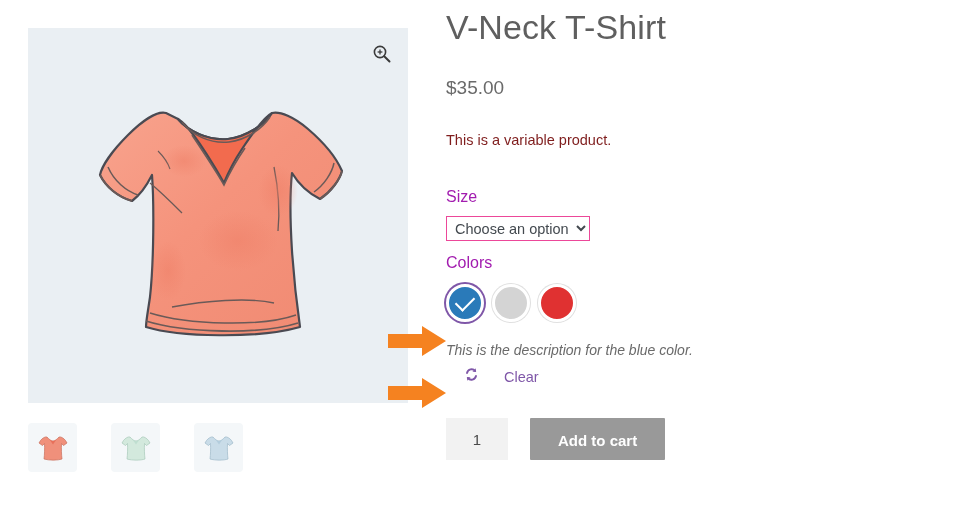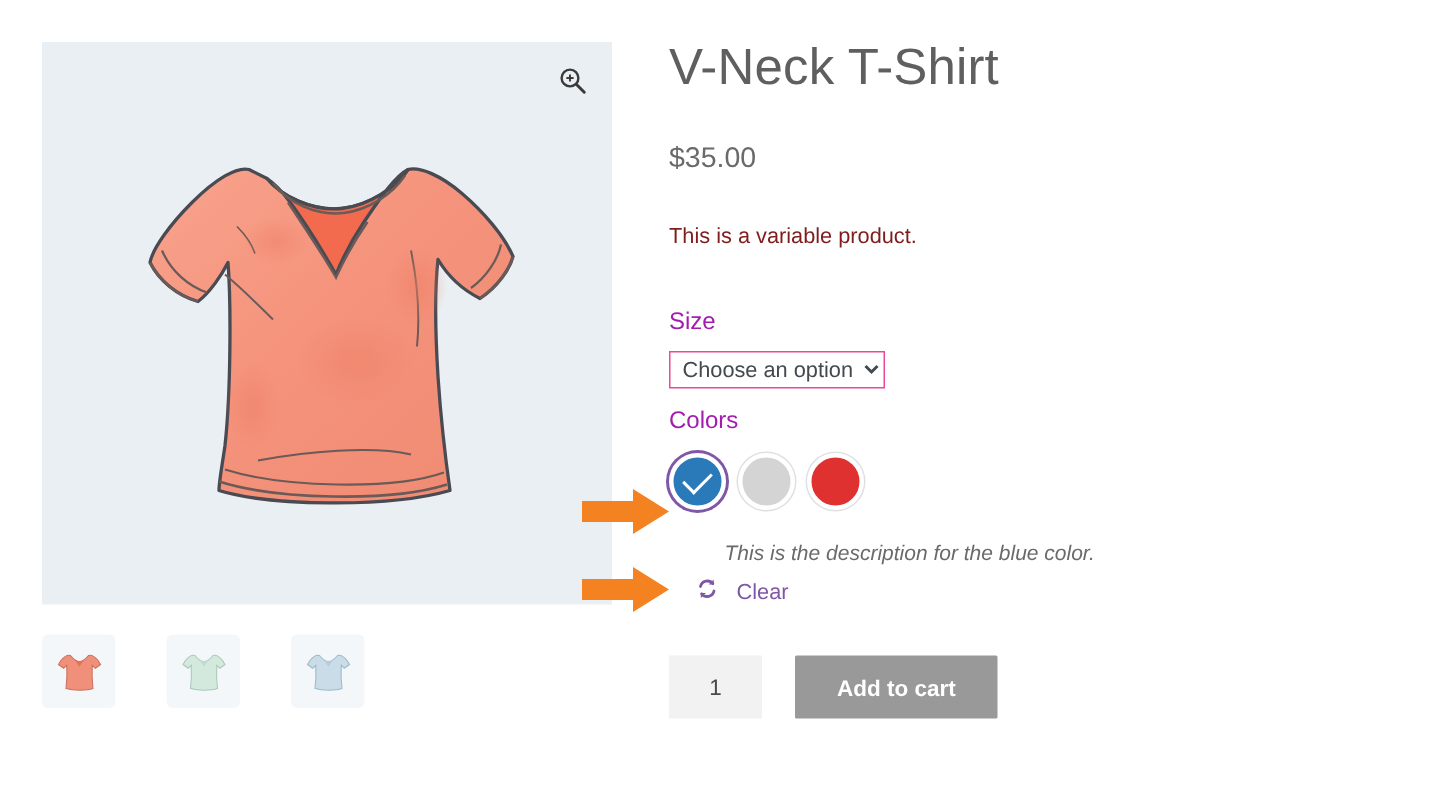--- a/index.html
+++ b/index.html
@@ -60,21 +60,21 @@
     display: flex;
     align-items: center;
     justify-content: center;
     cursor: pointer;
   }
 
   
   .summary {
     position: absolute;
     left: 446px;
-    top: 26px;
+    top: 8px;
     width: 470px;
   }
   .product-title {
     font-size: 34px;
     font-weight: 400;
     color: #5f5f5f;
     margin: 0;
     line-height: 1.15;
     letter-spacing: 0.1px;
   }
@@ -136,29 +136,28 @@
     border-bottom: 2px solid #ffffff;
     transform: rotate(-45deg);
     margin-top: -4px;
   }
 
   .color-desc {
     margin-top: 20px;
     font-size: 14px;
     font-style: italic;
     color: #6a6a6a;
-    margin-left: 37px;
   }
 
   .clear-row {
     margin-top: 9px;
     padding-left: 18px;
     display: flex;
     align-items: center;
-    gap: 12px;
+    gap: 25px;
   }
   .clear-link {
     font-size: 14.5px;
     color: #7f57a8;
     text-decoration: none;
     cursor: pointer;
   }
 
   .cart-row {
     margin-top: 32px;

